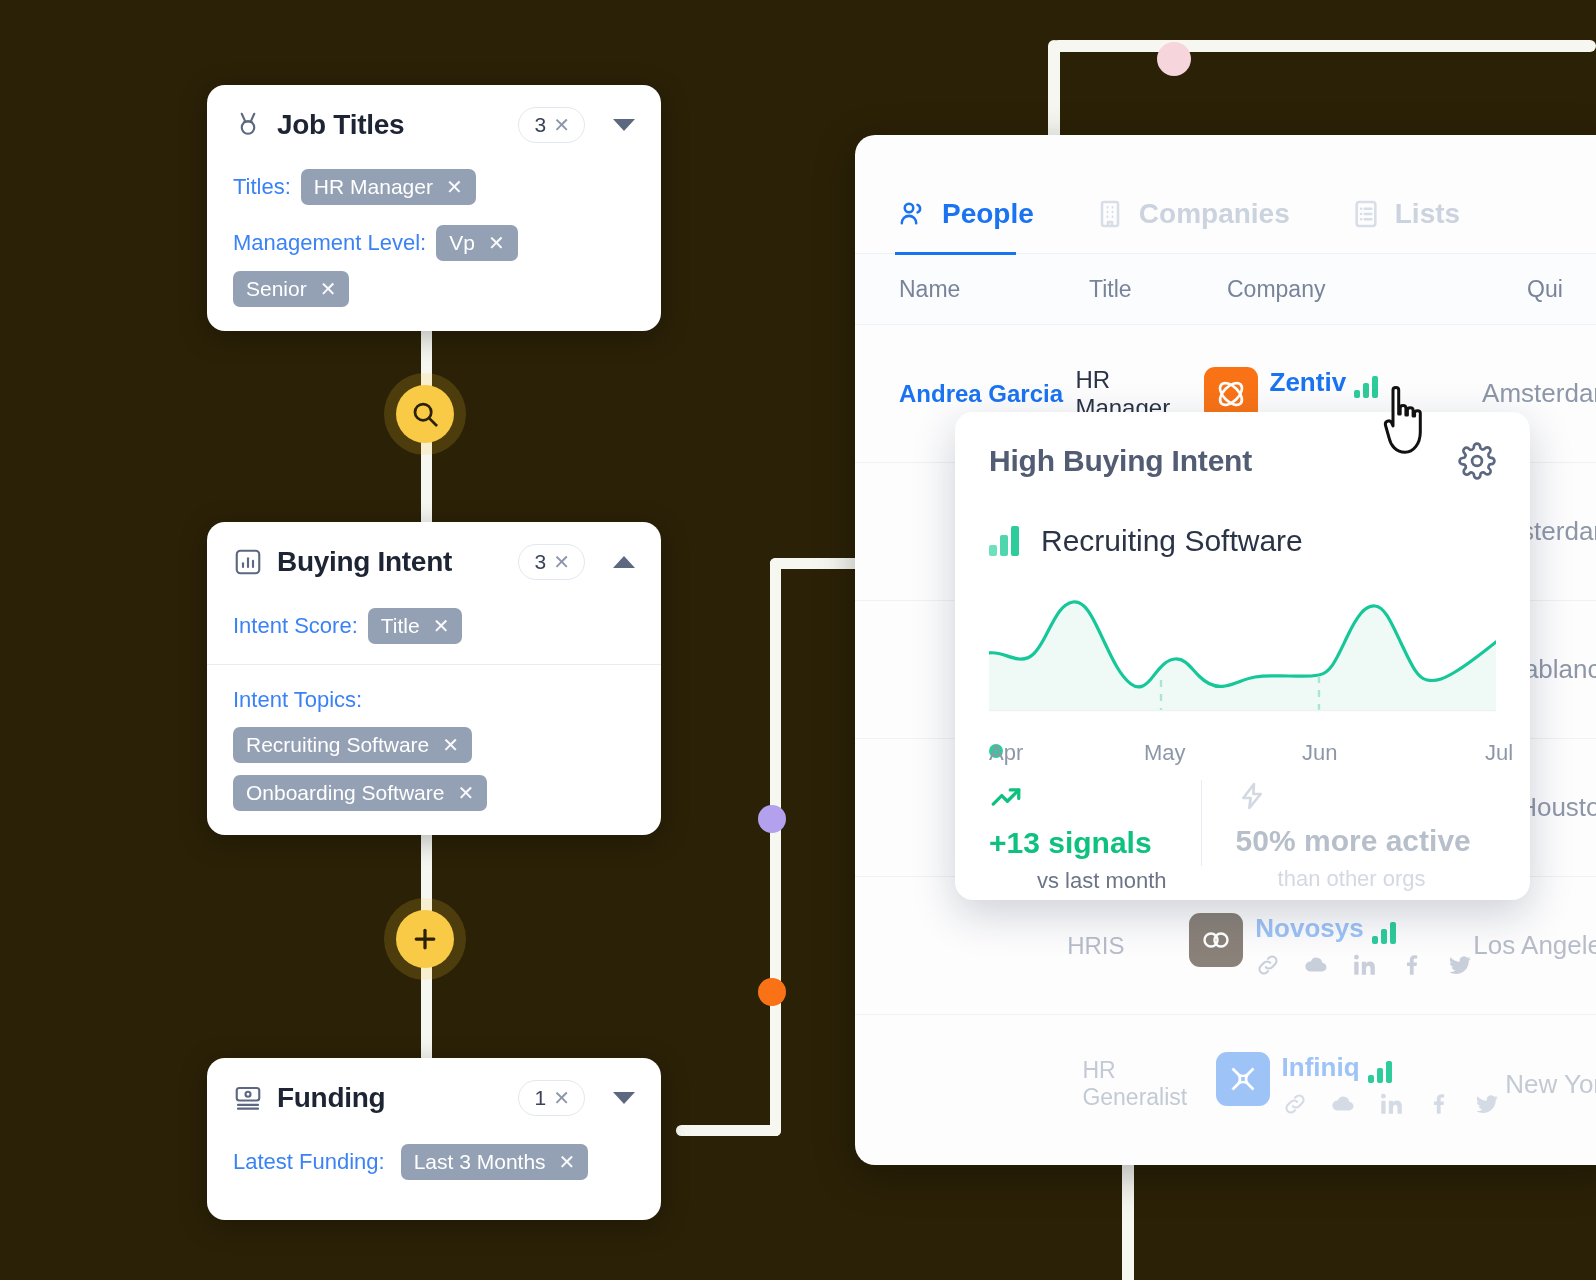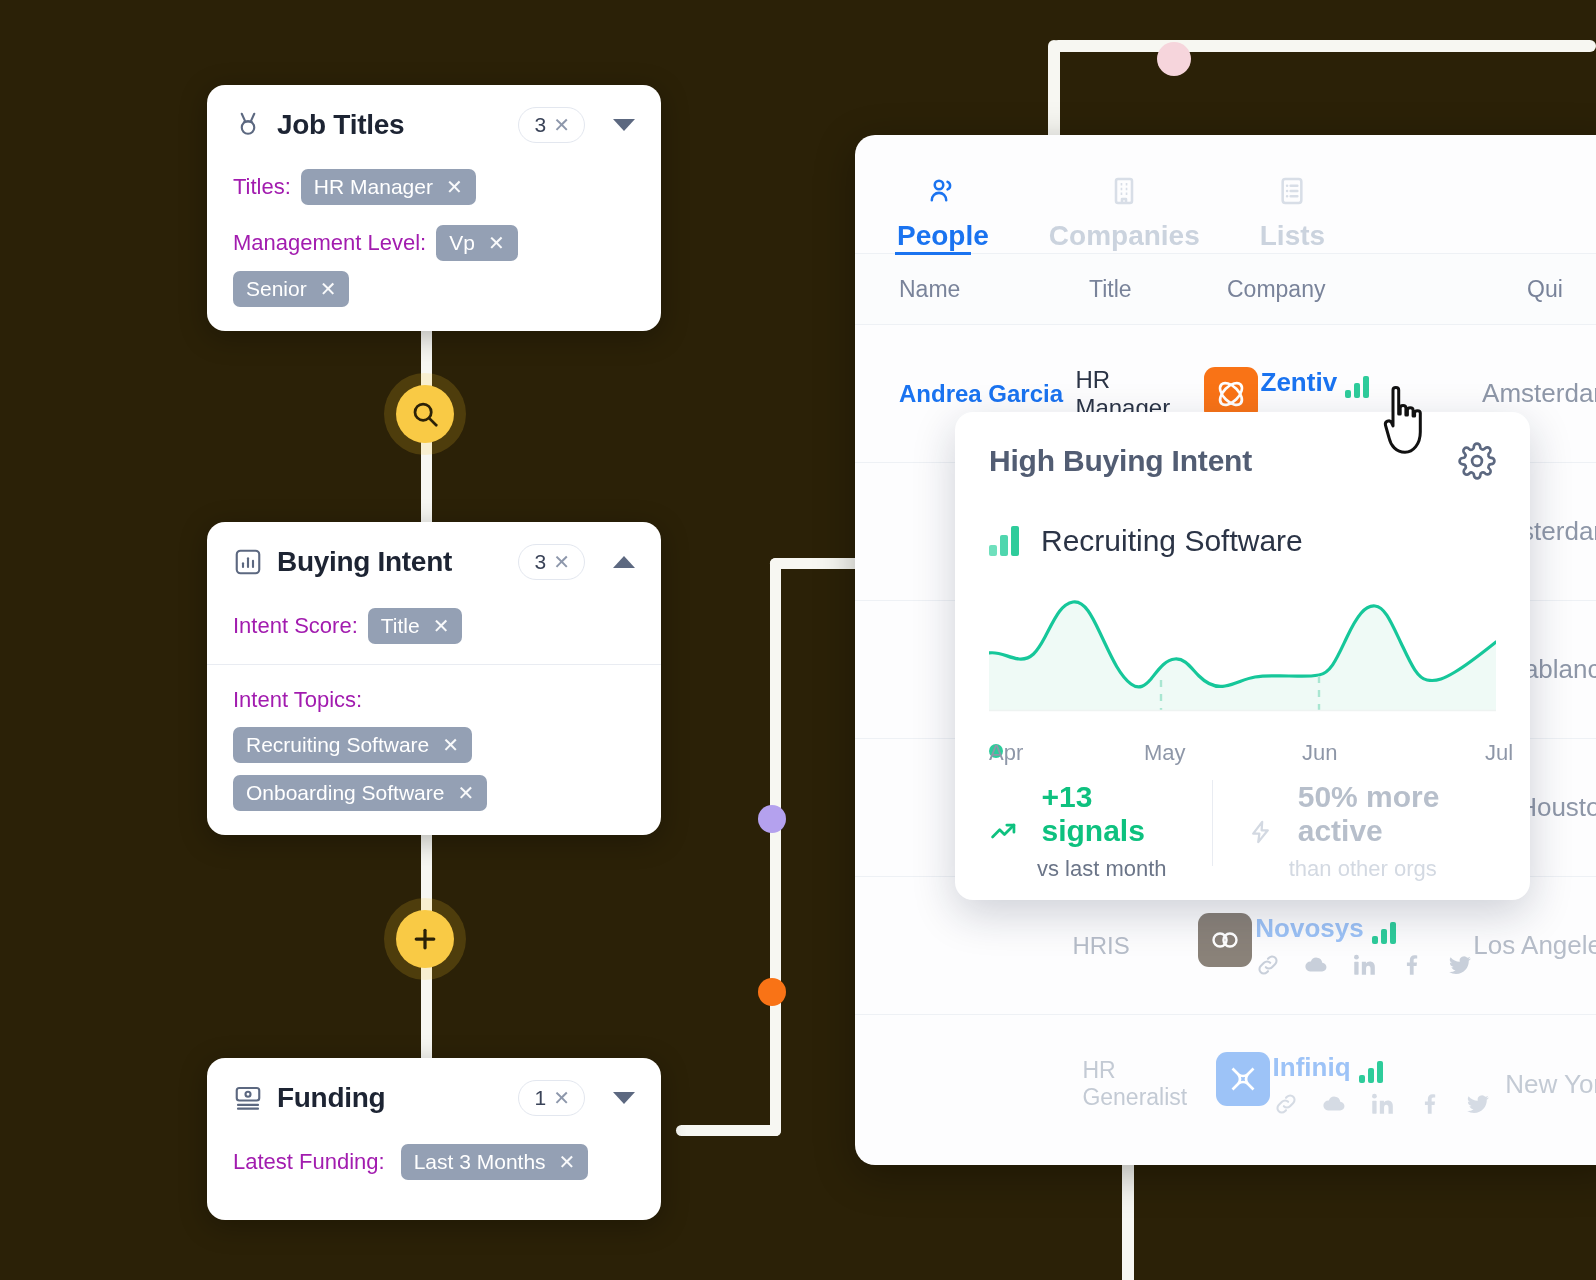--- a/index.html
+++ b/index.html
@@ -58,41 +58,41 @@
   .caret-down {
     border-left: 11px solid transparent; border-right: 11px solid transparent;
     border-top: 12px solid #5c6880;
   }
   .caret-up {
     border-left: 11px solid transparent; border-right: 11px solid transparent;
     border-bottom: 12px solid #5c6880;
   }
 
   .frow { display: flex; align-items: center; flex-wrap: wrap; gap: 10px; }
-  .flabel { font-size: 22px; color: #a21caf; }
+  .flabel { font-size: 22px; color: #3b82f6; }
   .tag {
     background: #94a0b4; color: #ffffff;
     border-radius: 7px; padding: 6px 13px;
     font-size: 21px; display: inline-flex; align-items: center; gap: 13px;
     white-space: nowrap;
   }
   .tag .tx { font-size: 20px; color: #ffffff; opacity: .95; }
   .divider { height: 1px; background: #e9ecf2; margin: 20px -26px 0 -26px; }
 
   
   #panel {
     position: absolute;
     left: 855px; top: 135px; width: 760px; height: 1030px;
     background: #fdfdfe;
     border-radius: 20px 0 0 20px;
     box-shadow: 0 10px 40px rgba(0,0,0,0.30);
     overflow: hidden;
   }
   .tabs { display: flex; align-items: center; gap: 60px; padding: 40px 0 0 42px; height: 118px; }
-  .tab { display: flex; align-items: center; gap: 13px; font-size: 28px; position: relative; height: 78px; flex-direction: column;}
+  .tab { display: flex; align-items: center; gap: 13px; font-size: 28px; position: relative; height: 78px;}
   .tab .tlabel { font-weight: bold; }
   .tab-active .tlabel { color: #1a73f0; }
   .tab-dim .tlabel { color: #cbd3de; }
   .tab-active::after {
     content:""; position:absolute; left: -2px; right: 18px; bottom: -2px;
     height: 3px; background: #1a73f0;
   }
   .tab svg { display:block; }
 
   .thead {
@@ -109,21 +109,21 @@
   .th-quick { }
 
   .trow {
     display: flex; align-items: center;
     height: 138px; padding-left: 44px;
     border-bottom: 1px solid #eef1f5;
     position: relative;
   }
   .c-name { width: 190px; font-size: 24px; color: #1a73f0; font-weight: bold; }
   .c-title { width: 138px; font-size: 24px; color: #2b3446; }
-  .c-company { width: 300px; display: flex; align-items: flex-start; gap: 3px; }
+  .c-company { width: 300px; display: flex; align-items: flex-start; gap: 12px; }
   .c-loc { font-size: 26px; color: #8e97a8; white-space: nowrap; }
 
   .logo {
     width: 54px; height: 54px; border-radius: 11px;
     display: flex; align-items: center; justify-content: center; flex: 0 0 auto;
   }
   .co-stack { display: flex; flex-direction: column; gap: 8px; }
   .co-name { font-size: 26px; font-weight: bold; display: flex; align-items: flex-end; gap: 8px; }
   .social { display: flex; align-items: center; gap: 22px; color: #c8cfda; }
 
@@ -153,21 +153,21 @@
   .pop-topic .t { font-size: 30px; color: #2b3446; }
 
   .chart-wrap { position: relative; margin-top: 22px; height: 150px; }
   .axis { display: flex; margin-top: 6px; font-size: 22px; color: #8e97a8; position: relative; height: 28px;}
   .axis span { position: absolute; }
 
   .legend-dot { width: 14px; height: 14px; border-radius: 50%; background: #2ecc9b; margin-top: 14px; }
 
   .stats { display: flex; align-items: flex-start; margin-top: 22px; }
   .stat { display: flex; flex-direction: column; }
-  .stat-top { display: flex; align-items: flex-end; gap: 24px; }
+  .stat-top { display: flex; align-items: flex-start; gap: 12px; flex-direction: column; }
   .stat-main { font-size: 30px; font-weight: bold; }
   .stat-sub { font-size: 22px; margin-top: 8px; }
   .stat-green .stat-main { color: #0ec17f; }
   .stat-green .stat-sub { color: #6b7588; margin-left: 48px; }
   .stat-gray .stat-main { color: #b7bfcb; }
   .stat-gray .stat-sub { color: #d3d9e2; margin-left: 42px; }
   .vline { width: 1px; background: #e9ecf2; height: 86px; margin: 0 34px; }
 
   
   #cursor { position: absolute; left: 1374px; top: 384px; width: 62px; height: 72px; }

